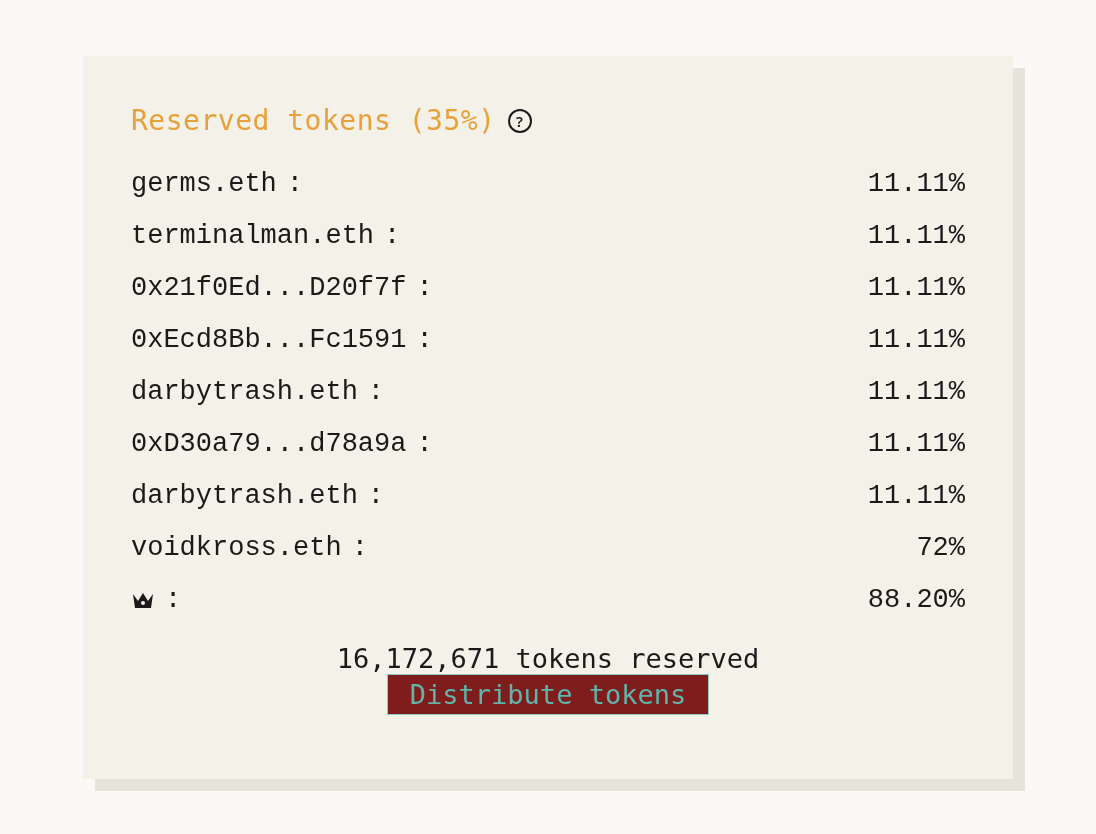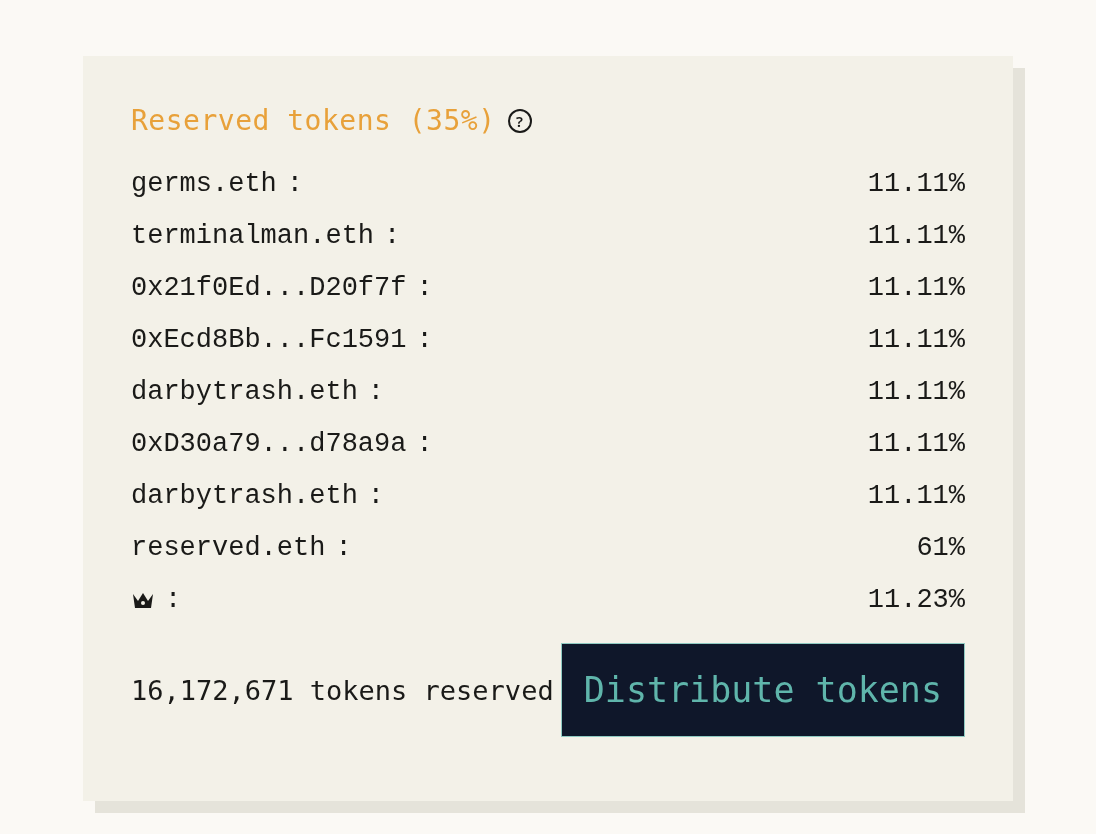--- a/index.html
+++ b/index.html
@@ -67,32 +67,33 @@
       gap: 10px;
     }
     .crown-icon {
       display: inline-flex;
     }
     .footer {
       display: flex;
       justify-content: space-between;
       align-items: center;
       margin-top: 28px;
+      flex-direction: column;
     }
     .reserved-text {
       font-size: 27px;
       color: #1a1a18;
     }
     .distribute-btn {
-      background: #0f172a;
+      background: #7f1d1d;
       border: 1px solid #8fcac2;
       color: #5fb5ab;
       font-family: ui-monospace, "SF Mono", "Menlo", "Consolas", monospace;
-      font-size: 35px;
-      padding: 26px 22px;
+      font-size: 27px;
+      padding: 4px 22px;
       cursor: pointer;
     }
   </style>
 </head>
 <body>
 
 <div class="card">
   <div class="header">
     <span class="title">Reserved tokens (35%)</span>
     <span class="help-icon">?</span>
@@ -143,36 +144,36 @@
       </div>
       <div class="row">
         <span class="addr">
           <span>darbytrash.eth</span>
           <span>:</span>
         </span>
         <span>11.11%</span>
       </div>
       <div class="row">
         <span class="addr">
-          <span>reserved.eth</span>
+          <span>voidkross.eth</span>
           <span>:</span>
         </span>
-        <span>61%</span>
+        <span>72%</span>
       </div>
       <div class="row">
         <span class="addr">
           <span class="crown-icon">
             <svg width="24" height="20" viewBox="0 0 24 20">
               <path d="M2 4 L7 11 L12 3 L17 11 L22 4 L20 18 L4 18 Z" fill="#1a1a18"></path>
               <circle cx="12" cy="13" r="2" fill="#f3f1e8"></circle>
             </svg>
           </span>
           <span>:</span>
         </span>
-        <span>11.23%</span>
+        <span>88.20%</span>
       </div>
     </div>
 
   <div class="footer">
     <span class="reserved-text">16,172,671 tokens reserved</span>
     <button class="distribute-btn">Distribute tokens</button>
   </div>
 </div>
 
 </body></html>

